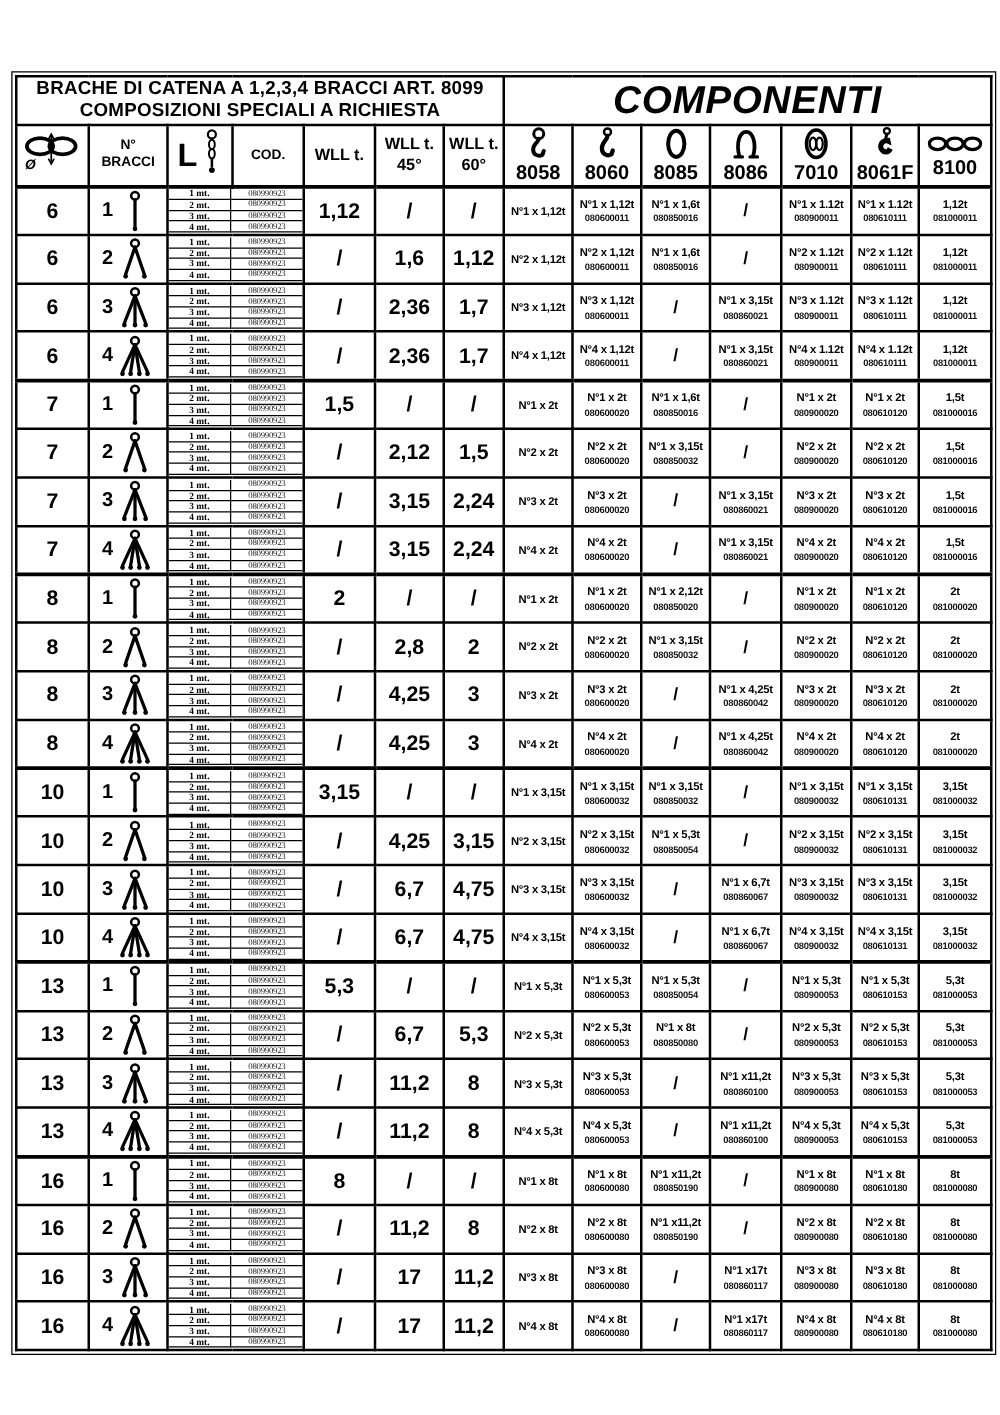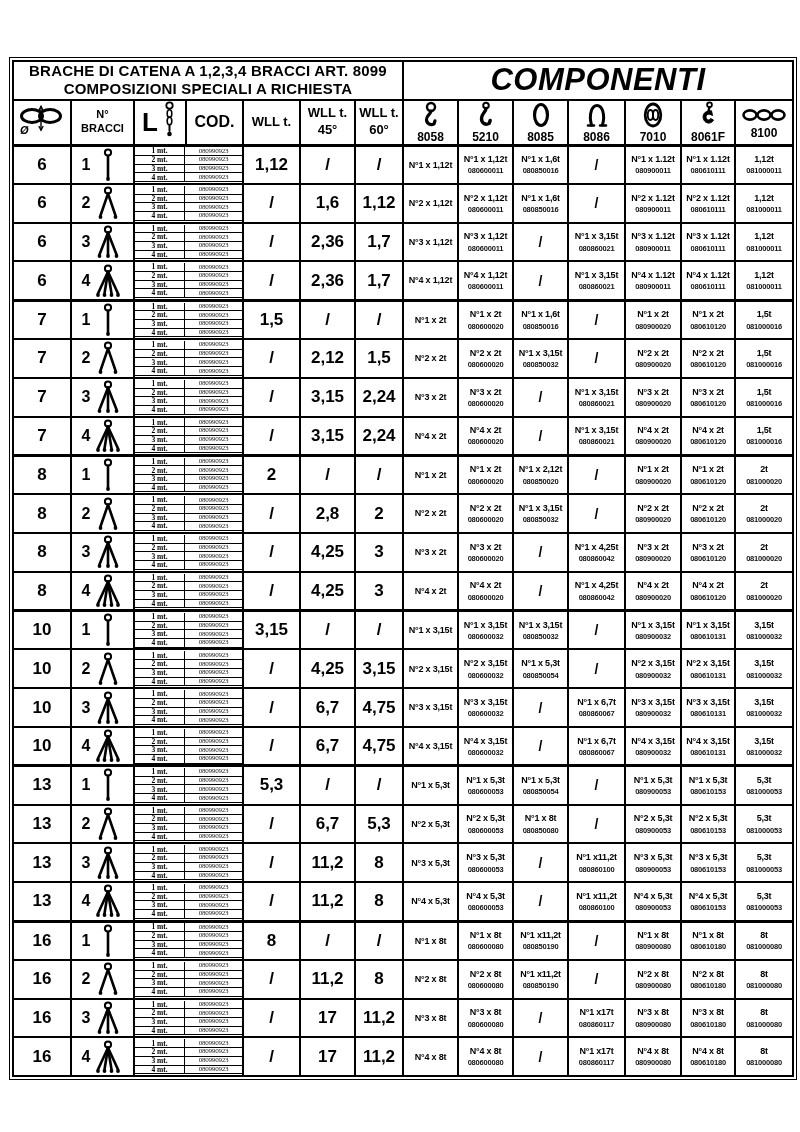--- a/index.html
+++ b/index.html
@@ -25,23 +25,23 @@
   th.title-cell {
     text-align:left; padding:2px 0 2px 5px;
     font-size:15px; font-weight:bold; line-height:1.22; letter-spacing:0.2px;
   }
   th.componenti-cell { font-size:31px; font-weight:bold; letter-spacing:0.5px;font-style:italic; }
   tr.head-row { height:45px; }
   tr.head-row th { font-weight:bold; }
   .nb-head { font-size:11px; line-height:1.25; }
   .l-head-inner { display:flex; align-items:center; justify-content:center; gap:3px; }
   .l-letter { font-size:26px; font-weight:bold; }
-  .cod-head { font-size:16px; }
+  .cod-head { font-size:11px; }
   .wll-head { font-size:13px; line-height:1.3; }
-  .comp-head .code { font-size:12px; font-weight:bold; margin-top:1px; }
+  .comp-head .code { font-size:16px; font-weight:bold; margin-top:1px; }
   .comp-head svg { display:block; margin:0 auto; }
   
   tbody tr { height:38.8px; }
   tbody tr.group-start td { border-top:3px solid #000; }
   td.d-cell  { font-size:17px; font-weight:bold; }
   td.b-cell  { }
   .b-inner { display:flex; align-items:center; justify-content:center; gap:3px; }
   .b-num { font-size:16px; font-weight:bold; }
   td.lc-cell { vertical-align:top;font-family:Liberation Serif, serif; }
   .sub { display:grid; grid-template-columns:50px 1fr; grid-template-rows:repeat(4, 8.7px); }
@@ -124,21 +124,21 @@
         </th>
       <th class="comp-head"><span><svg width="26" height="28" viewBox="0 0 26 28">
        <circle cx="13" cy="6" r="4" stroke="#000" fill="none" stroke-linecap="round" stroke-width="2.4"></circle>
        <path d="M13 10 C13 13 8.5 14 8.5 18.5 C8.5 22.5 12.5 24.8 16 22.8 L17 19.8" stroke="#000" fill="none" stroke-linecap="round" stroke-width="3.2"></path>
      </svg></span>
                   <div class="code">8058</div></th>
           <th class="comp-head"><span><svg width="26" height="28" viewBox="0 0 26 28">
        <circle cx="13" cy="4.5" r="2.8" stroke="#000" fill="none" stroke-linecap="round" stroke-width="2"></circle>
        <path d="M13 7.5 C13 11 8.5 12.5 8.5 17.5 C8.5 22 12.5 24.6 16.2 22.4 L17.2 19.4" stroke="#000" fill="none" stroke-linecap="round" stroke-width="3.4"></path>
      </svg></span>
-                  <div class="code">5210</div></th>
+                  <div class="code">8060</div></th>
           <th class="comp-head"><span><svg width="26" height="28" viewBox="0 0 26 28">
        <ellipse cx="13" cy="14" rx="6.5" ry="10.5" stroke="#000" fill="none" stroke-linecap="round" stroke-width="3.2"></ellipse>
      </svg></span>
                   <div class="code">8085</div></th>
           <th class="comp-head"><span><svg width="26" height="28" viewBox="0 0 26 28">
        <path d="M7.5 24 C4.5 13 8 4.5 13 4.5 C18 4.5 21.5 13 18.5 24" stroke="#000" fill="none" stroke-linecap="round" stroke-width="3"></path>
        <path d="M4 24.5 L10 24.5 M16 24.5 L22 24.5" stroke="#000" fill="none" stroke-linecap="round" stroke-width="2.6"></path>
      </svg></span>
                   <div class="code">8086</div></th>
           <th class="comp-head"><span><svg width="26" height="28" viewBox="0 0 26 28">

